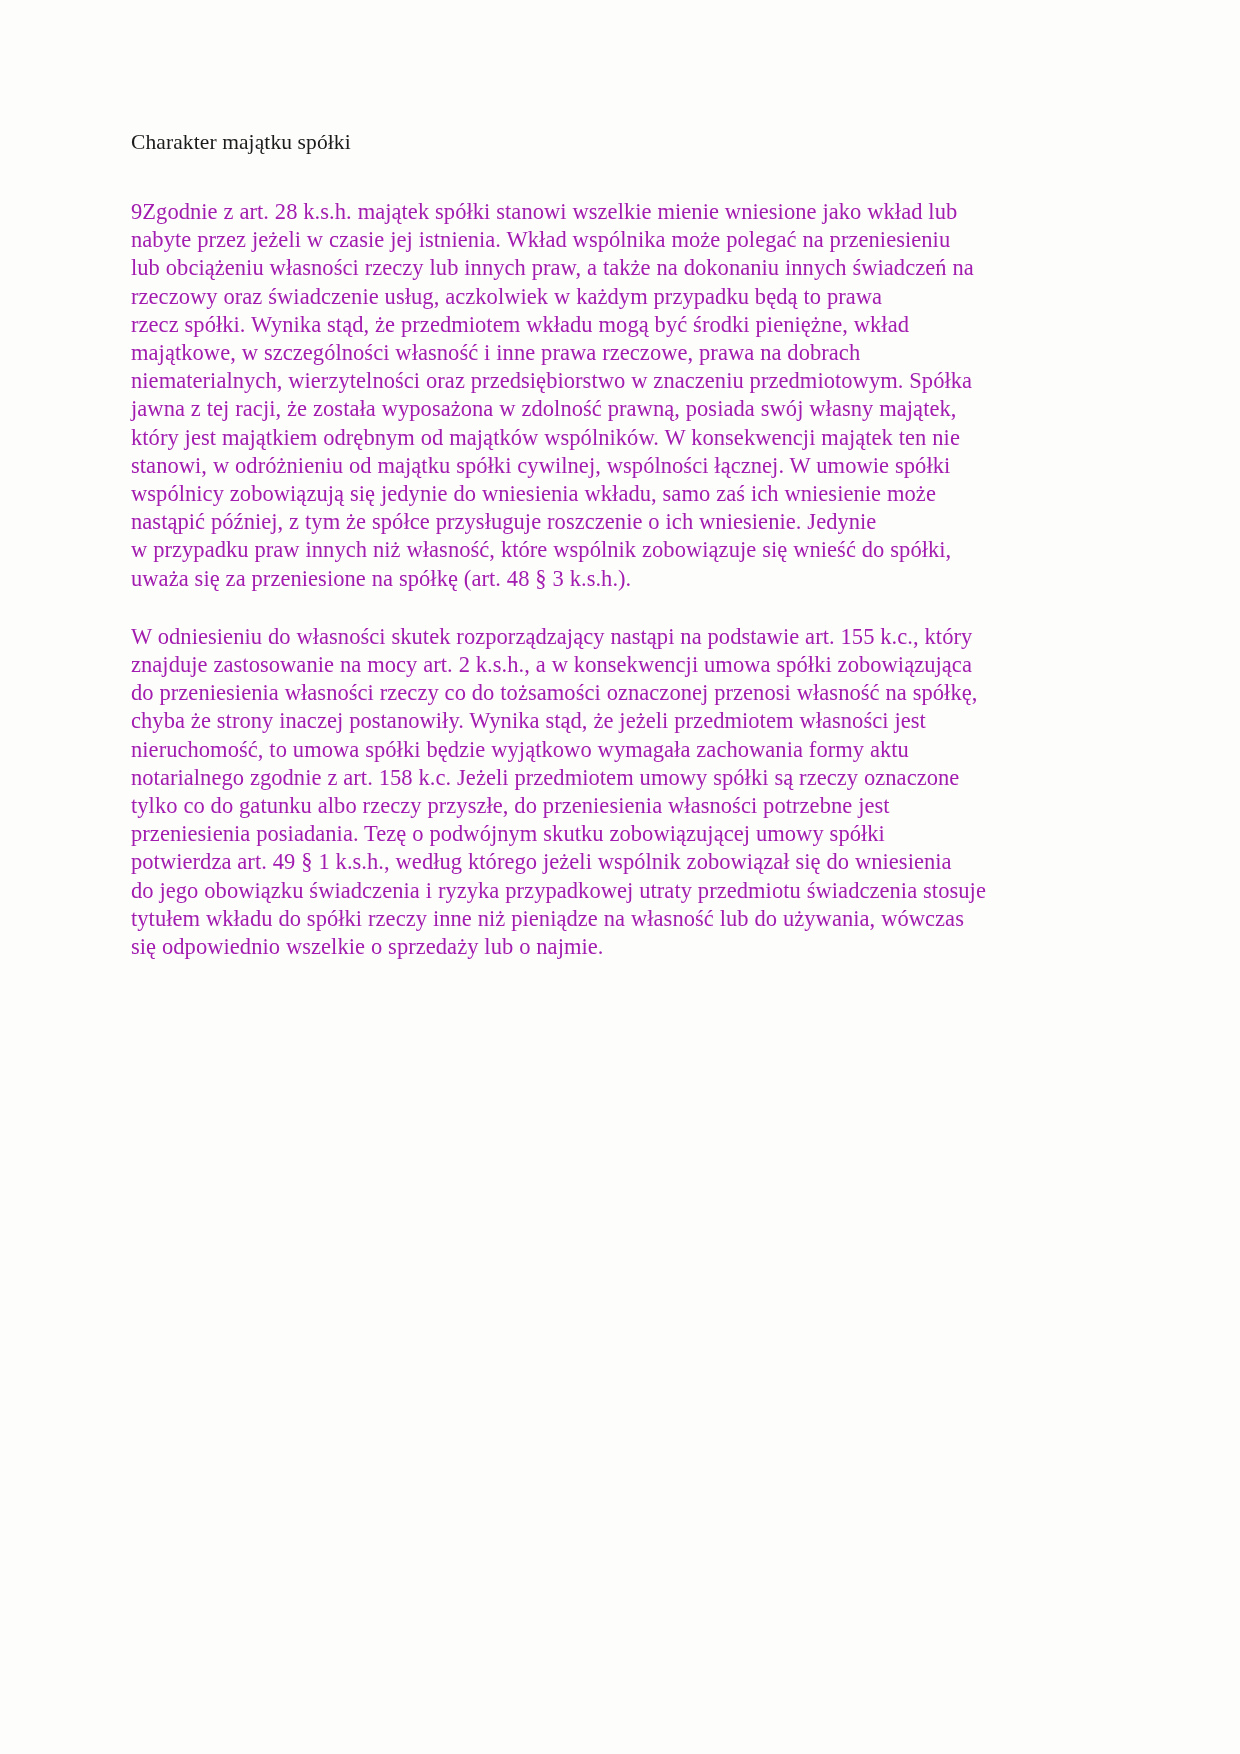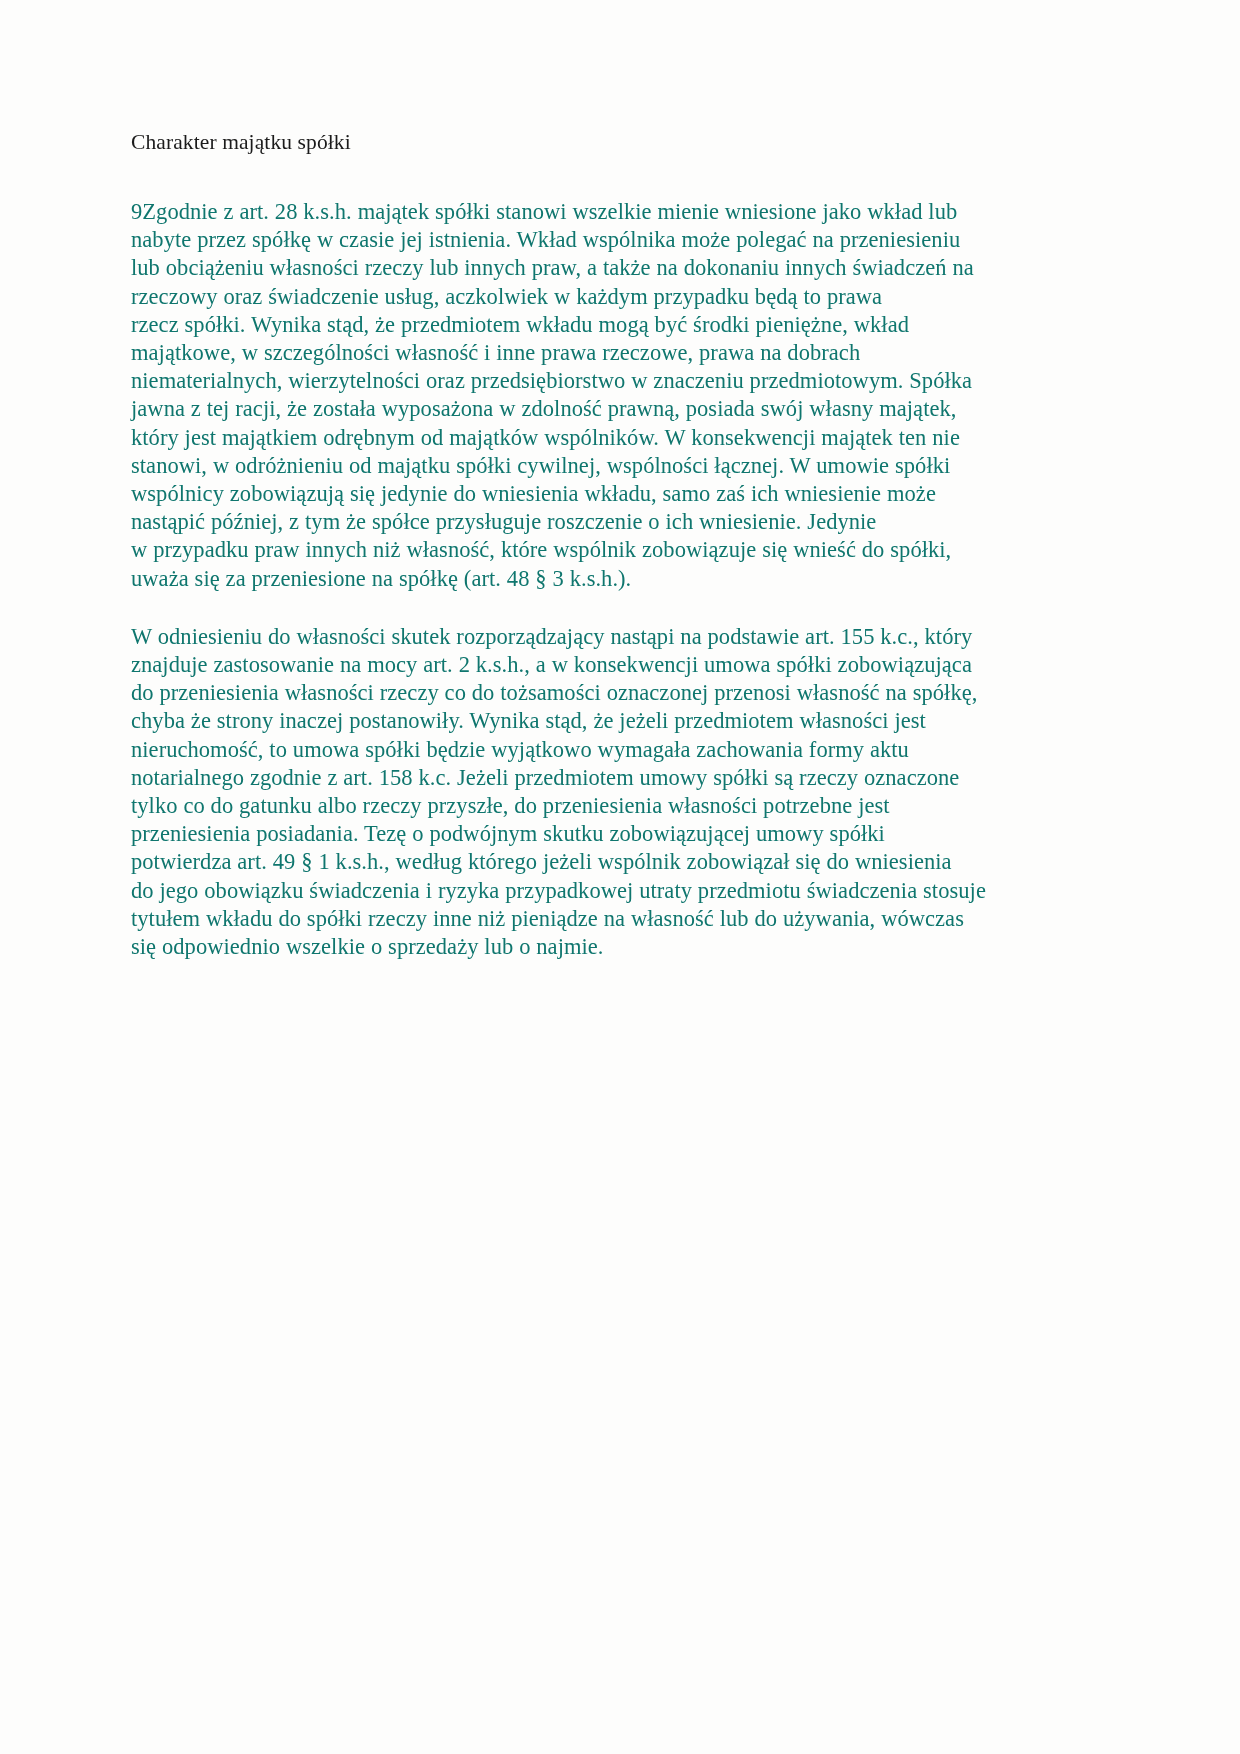--- a/index.html
+++ b/index.html
@@ -28,21 +28,21 @@
     line-height: 28px;
     color: #1b1b1b;
     letter-spacing: 0.1px;
     margin: 0 0 42px 0;
     font-weight: 400;
   }
   .doc-paragraph {
     font-family: "Liberation Serif", "DejaVu Serif", serif;
     font-size: 22.5px;
     line-height: 28.2px;
-    color: #0f766e;
+    color: #a21caf;
     text-align: left;
     margin: 0 0 30px 0;
     letter-spacing: 0.05px;
     word-spacing: 0.2px;
   }
   .doc-paragraph:last-child {
     margin-bottom: 1px;
   }
   .line {
     display: block;
@@ -51,21 +51,21 @@
 </style>
 </head>
 <body>
 
 <div class="page">
   <div class="page-inner">
     <h1 class="doc-title">Charakter majątku spółki</h1>
     <div id="paragraphs">
         <p class="doc-paragraph">
           <span class="line">9Zgodnie z art. 28 k.s.h. majątek spółki stanowi wszelkie mienie wniesione jako wkład lub</span>
-          <span class="line">nabyte przez spółkę w czasie jej istnienia. Wkład wspólnika może polegać na przeniesieniu</span>
+          <span class="line">nabyte przez jeżeli w czasie jej istnienia. Wkład wspólnika może polegać na przeniesieniu</span>
           <span class="line">lub obciążeniu własności rzeczy lub innych praw, a także na dokonaniu innych świadczeń na</span>
           <span class="line">rzeczowy oraz świadczenie usług, aczkolwiek w każdym przypadku będą to prawa</span>
           <span class="line">rzecz spółki. Wynika stąd, że przedmiotem wkładu mogą być środki pieniężne, wkład</span>
           <span class="line">majątkowe, w szczególności własność i inne prawa rzeczowe, prawa na dobrach</span>
           <span class="line">niematerialnych, wierzytelności oraz przedsiębiorstwo w znaczeniu przedmiotowym. Spółka</span>
           <span class="line">jawna z tej racji, że została wyposażona w zdolność prawną, posiada swój własny majątek,</span>
           <span class="line">który jest majątkiem odrębnym od majątków wspólników. W konsekwencji majątek ten nie</span>
           <span class="line">stanowi, w odróżnieniu od majątku spółki cywilnej, wspólności łącznej. W umowie spółki</span>
           <span class="line">wspólnicy zobowiązują się jedynie do wniesienia wkładu, samo zaś ich wniesienie może</span>
           <span class="line">nastąpić później, z tym że spółce przysługuje roszczenie o ich wniesienie. Jedynie</span>

